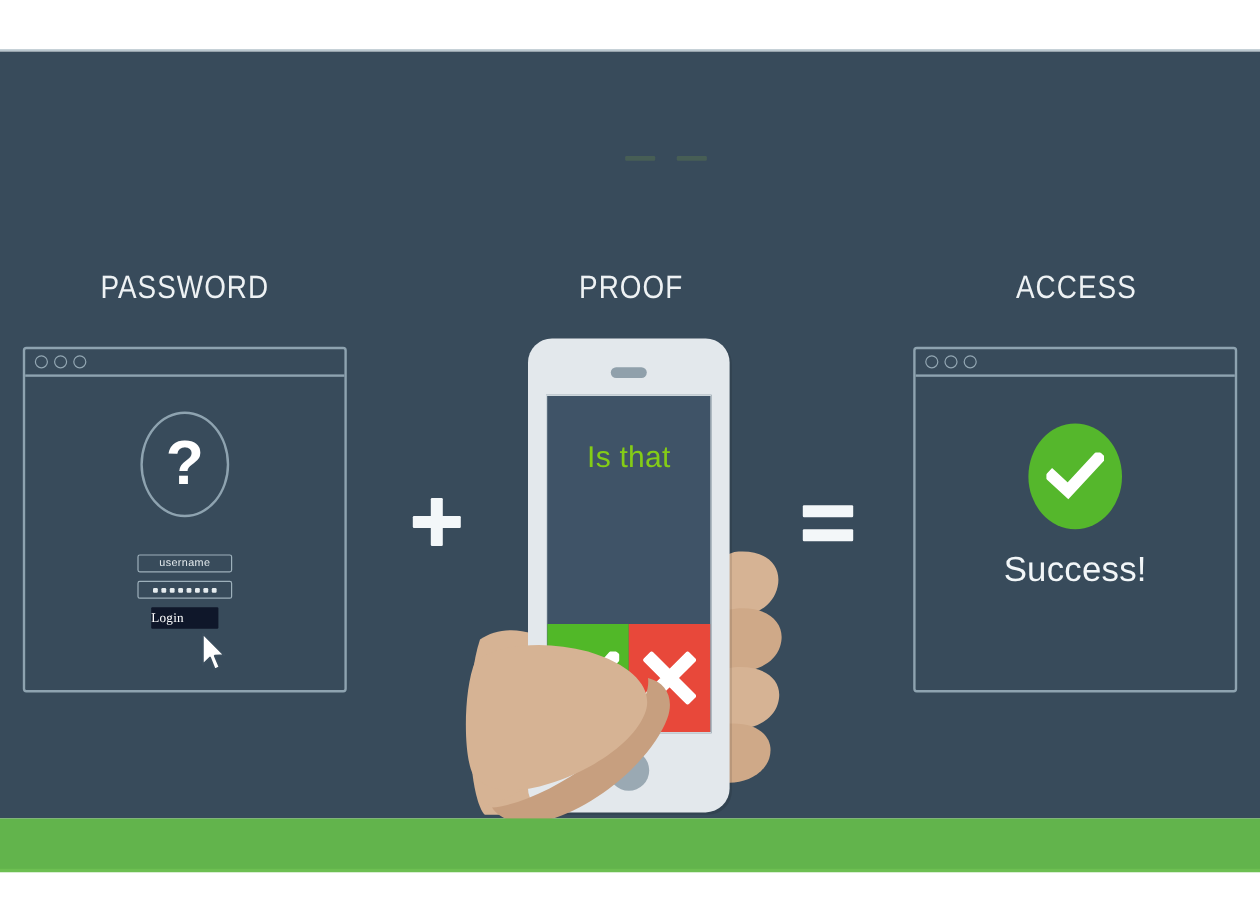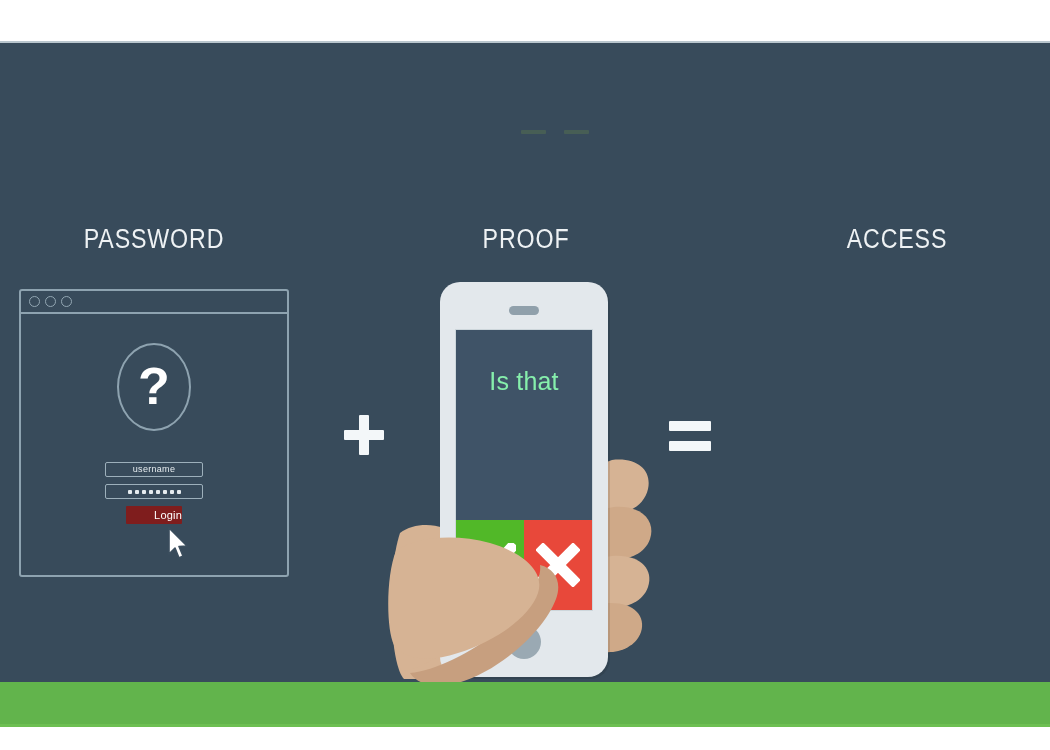--- a/index.html
+++ b/index.html
@@ -97,42 +97,42 @@
     display: flex; align-items: center; justify-content: center;
   }
   .qmark-glyph {
     color: #ffffff; font-size: 52px; font-weight: 700; line-height: 1;
     margin-top: -3px;
   }
 
   
   .field {
     position: absolute; left: 50%; transform: translateX(-50%);
-    width: 98px; height: 15px;
+    width: 79px; height: 15px;
     border: 1.6px solid #9db0bb; border-radius: 2px; box-sizing: border-box;
     display: flex; align-items: center; justify-content: center;
   }
   .field.username { top: 148px; }
   .field.password { top: 170px; }
   .field-text {
     color: #e6ecef; font-size: 9px; letter-spacing: .3px; line-height: 1;
   }
   .field-dots {
     display: flex; gap: 3px; align-items: center;
   }
   .field-dots i {
     display: block; width: 4px; height: 4px; background: #e6ecef;
     border-radius: 1px;
   }
 
   .login-btn {
     position: absolute; left: 50%; transform: translateX(-50%);
     top: 192px; width: 56px; height: 18px;
-    background: #7f1d1d; border-radius: 1px;
-    display: flex; align-items: center; justify-content: flex-end;
+    background: #0f172a; border-radius: 1px;
+    display: flex; align-items: center; justify-content: flex-start; font-family: Liberation Serif, serif;
   }
   .login-btn-label {
     color: #ffffff; font-size: 11px; line-height: 1; letter-spacing: .2px;
   }
 
   
   .cursor {
     position: absolute; left: 168px; top: 527px; width: 22px; height: 34px;
   }
 
@@ -167,21 +167,21 @@
     position: absolute; left: 50%; transform: translateX(-50%); top: 24px;
     width: 30px; height: 9px; background: #90a0ab; border-radius: 5px;
   }
   .phone-screen {
     position: absolute; left: 15px; top: 47px; width: 138px; height: 282px;
     background: #3f5367; overflow: hidden;
     border: 1px solid #cdd6db; box-sizing: border-box;
   }
   .phone-prompt {
     position: absolute; left: 0; right: 0; top: 35px;
-    color: #86efac; font-size: 25px; line-height: 1.35;
+    color: #84cc16; font-size: 25px; line-height: 1.35;
     text-align: center; letter-spacing: .2px;
   }
   .phone-actions {
     position: absolute; left: 0; right: 0; bottom: 0; height: 90px; display: flex;
   }
   .action {
     flex: 1; display: flex; align-items: center; justify-content: center;
   }
   .action.accept { background: #51b828; }
   .action.reject { background: #e8483a; }
@@ -313,18 +313,35 @@
     </svg>
   </div>
 
   <div class="op op-eq">
     <span class="bar b1"></span>
     <span class="bar b2"></span>
   </div>
 
   <div class="heading h-access">ACCESS</div>
 
+  <div class="browser right">
+    <div class="browser-titlebar">
+      <span class="dot"></span>
+      <span class="dot"></span>
+      <span class="dot"></span>
+    </div>
+    <div class="browser-body">
+
+      <div class="success-circle">
+        <svg width="48" height="40" viewBox="0 0 48 40">
+          <path d="M5,20 L18,32 L43,5" fill="none" stroke="#ffffff" stroke-width="10" stroke-linecap="square" stroke-linejoin="miter"></path>
+        </svg>
+      </div>
+
+      <div class="success-label">Success!</div>
+    </div>
+  </div>
 
   <div class="band-green"></div>
   <div class="band-green-edge"></div>
   <div class="band-bottom-white"></div>
 
 </div>
 
 </body></html>

